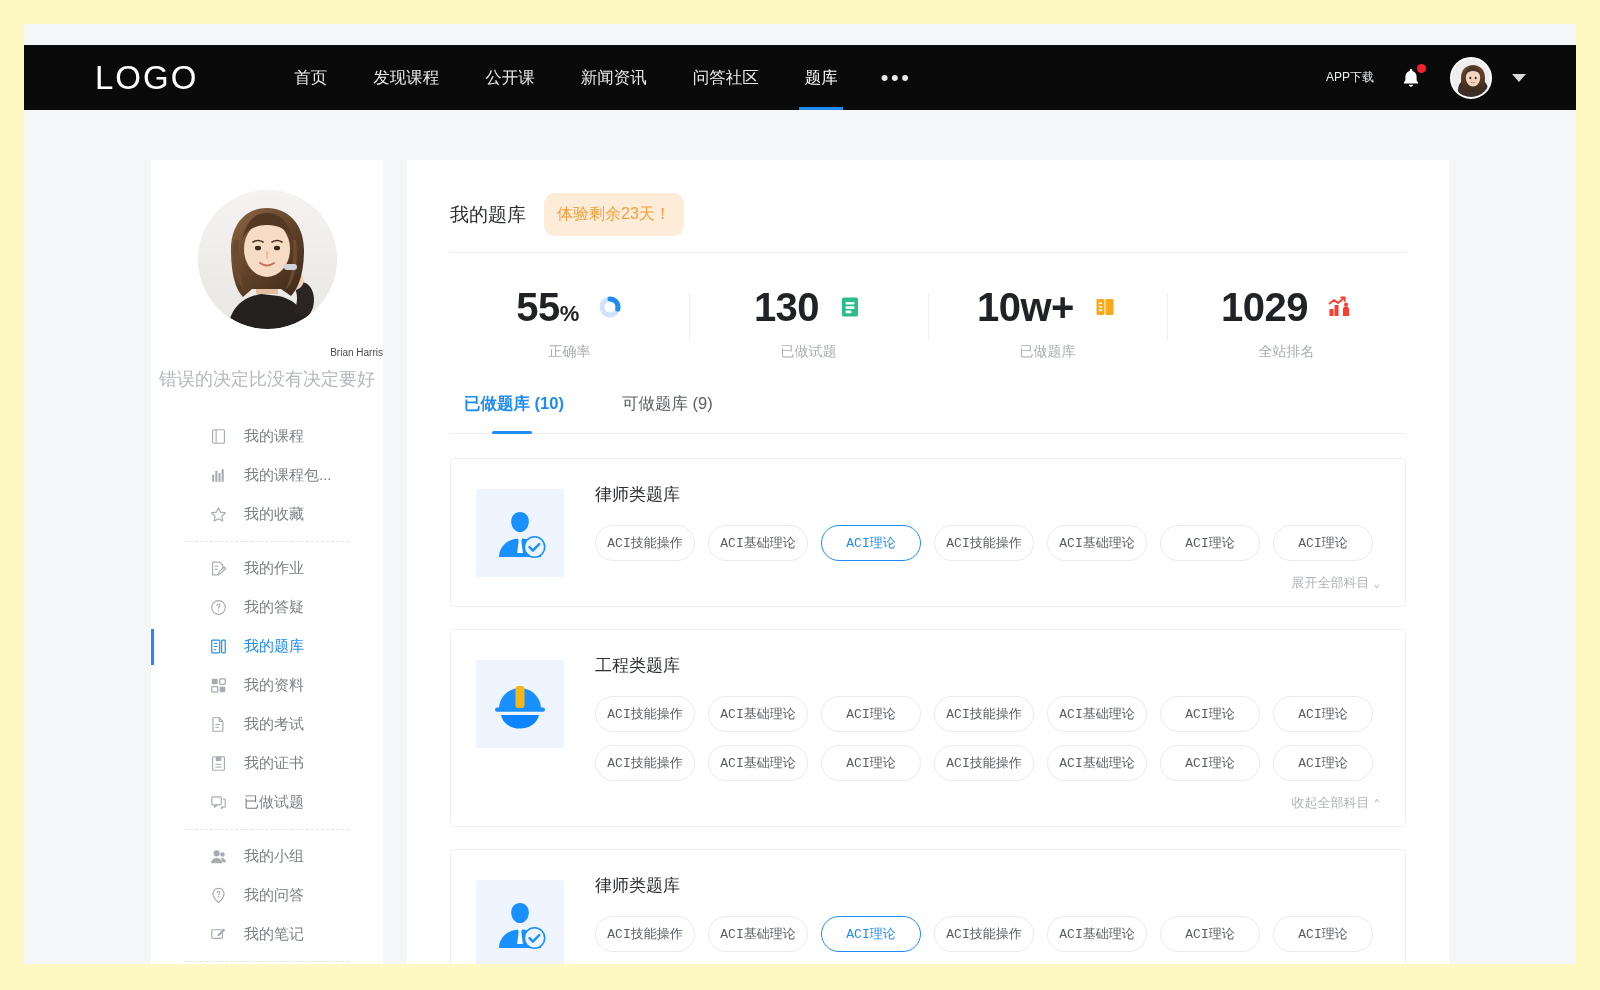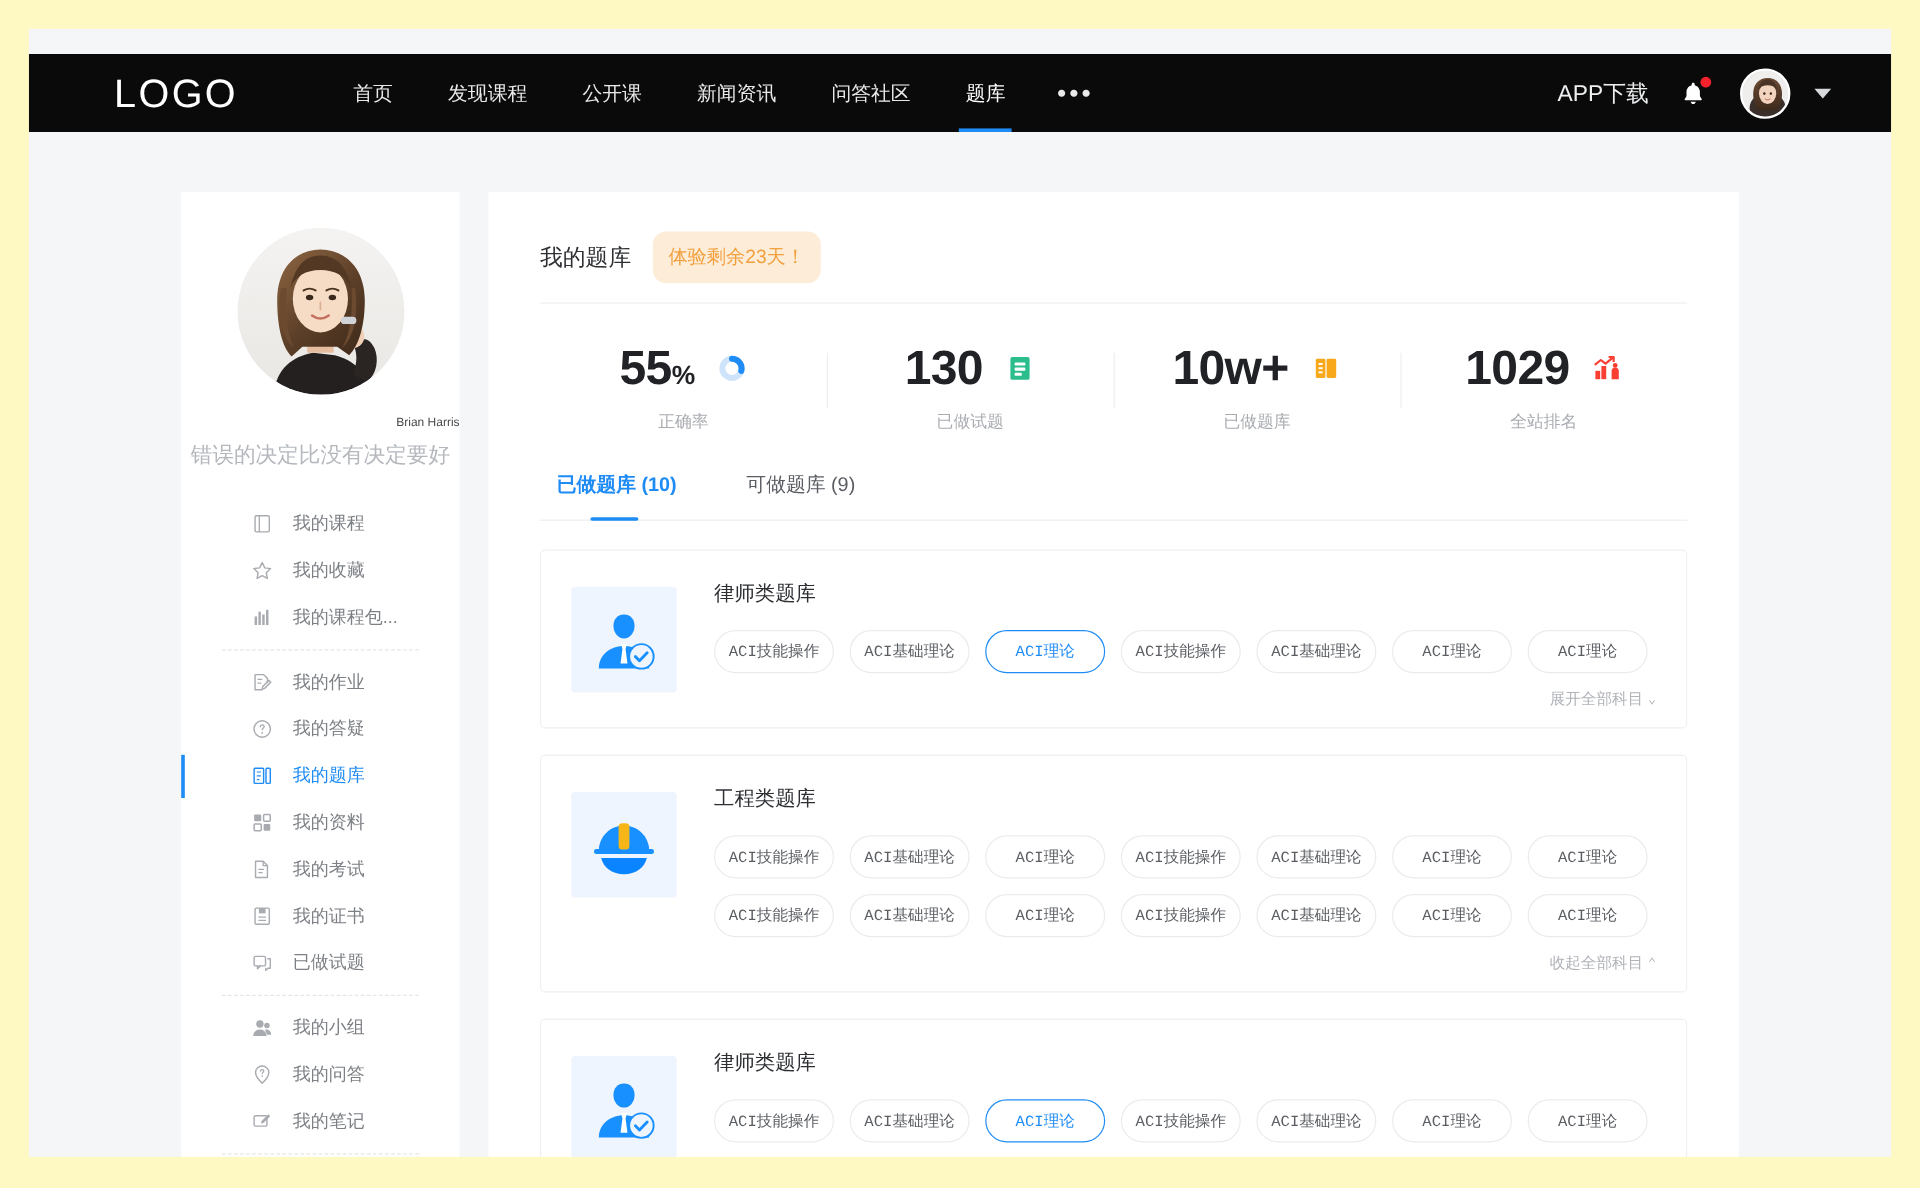--- a/index.html
+++ b/index.html
@@ -66,21 +66,21 @@
     color: #e9e9ea; font-size: 22px; letter-spacing: 2.5px;
     padding: 0 20px; cursor: pointer; line-height: 10px;
     display:flex; align-items:center; height:65px;
   }
   .nav-right {
     margin-left: auto;
     display: flex; align-items: center;
     margin-right: 50px;
     gap: 26px;
   }
-  .app-dl { color: #eceef0; font-size: 19px; cursor: pointer; }
+  .app-dl { color: #eceef0; font-size: 12px; cursor: pointer; }
   .bell-wrap { position: relative; width: 24px; height: 28px; cursor: pointer; }
   .bell { position: absolute; left: 0; top: 3px; }
   .bell-dot {
     position: absolute; right: -2px; top: 0px;
     width: 9px; height: 9px; border-radius: 50%;
     background: #f5222d;
   }
   .avatar-top {
     width: 42px; height: 42px; border-radius: 50%;
     overflow: hidden; cursor: pointer; position: relative;
@@ -394,35 +394,35 @@
                 <svg width="19" height="19" viewBox="0 0 24 24">
                   <rect x="4.5" y="3.5" width="15" height="17" rx="1.5" fill="none" stroke="#a8abb0" stroke-width="1.5"></rect>
                   <line x1="9" y1="3.5" x2="9" y2="20.5" stroke="#a8abb0" stroke-width="1.4"></line>
                 </svg>
               </span>
               <span class="mi-label">我的课程</span>
             </div>
             <div class="menu-item">
               <span class="mi-icon">
                 <svg width="19" height="19" viewBox="0 0 24 24">
-                  <path d="M12 3.5l2.7 5.6 6.1.8-4.5 4.3 1.1 6-5.4-2.9-5.4 2.9 1.1-6L3.2 9.9l6.1-.8z" fill="none" stroke="#a8abb0" stroke-width="1.5" stroke-linejoin="round"></path>
-                </svg>
-              </span>
-              <span class="mi-label">我的收藏</span>
-            </div>
-            <div class="menu-item">
-              <span class="mi-icon">
-                <svg width="19" height="19" viewBox="0 0 24 24">
                   <rect x="4" y="11" width="2.6" height="9" fill="#a8abb0"></rect>
                   <rect x="8" y="6" width="2.6" height="14" fill="#a8abb0"></rect>
                   <rect x="12" y="9" width="2.6" height="11" fill="#a8abb0"></rect>
                   <rect x="16" y="4" width="2.6" height="16" fill="#a8abb0"></rect>
                 </svg>
               </span>
               <span class="mi-label">我的课程包...</span>
+            </div>
+            <div class="menu-item">
+              <span class="mi-icon">
+                <svg width="19" height="19" viewBox="0 0 24 24">
+                  <path d="M12 3.5l2.7 5.6 6.1.8-4.5 4.3 1.1 6-5.4-2.9-5.4 2.9 1.1-6L3.2 9.9l6.1-.8z" fill="none" stroke="#a8abb0" stroke-width="1.5" stroke-linejoin="round"></path>
+                </svg>
+              </span>
+              <span class="mi-label">我的收藏</span>
             </div>
             <div class="menu-div"></div>
             <div class="menu-item">
               <span class="mi-icon">
                 <svg width="19" height="19" viewBox="0 0 24 24">
                   <path d="M4.5 4h9l4 4v5" fill="none" stroke="#a8abb0" stroke-width="1.5"></path>
                   <path d="M4.5 4v16h8" fill="none" stroke="#a8abb0" stroke-width="1.5"></path>
                   <line x1="7" y1="9" x2="12" y2="9" stroke="#a8abb0" stroke-width="1.3"></line>
                   <line x1="7" y1="13" x2="11" y2="13" stroke="#a8abb0" stroke-width="1.3"></line>
                   <path d="M21 12l-6.5 6.5-2.5.6.6-2.5L19 10z" fill="none" stroke="#a8abb0" stroke-width="1.5" stroke-linejoin="round"></path>

